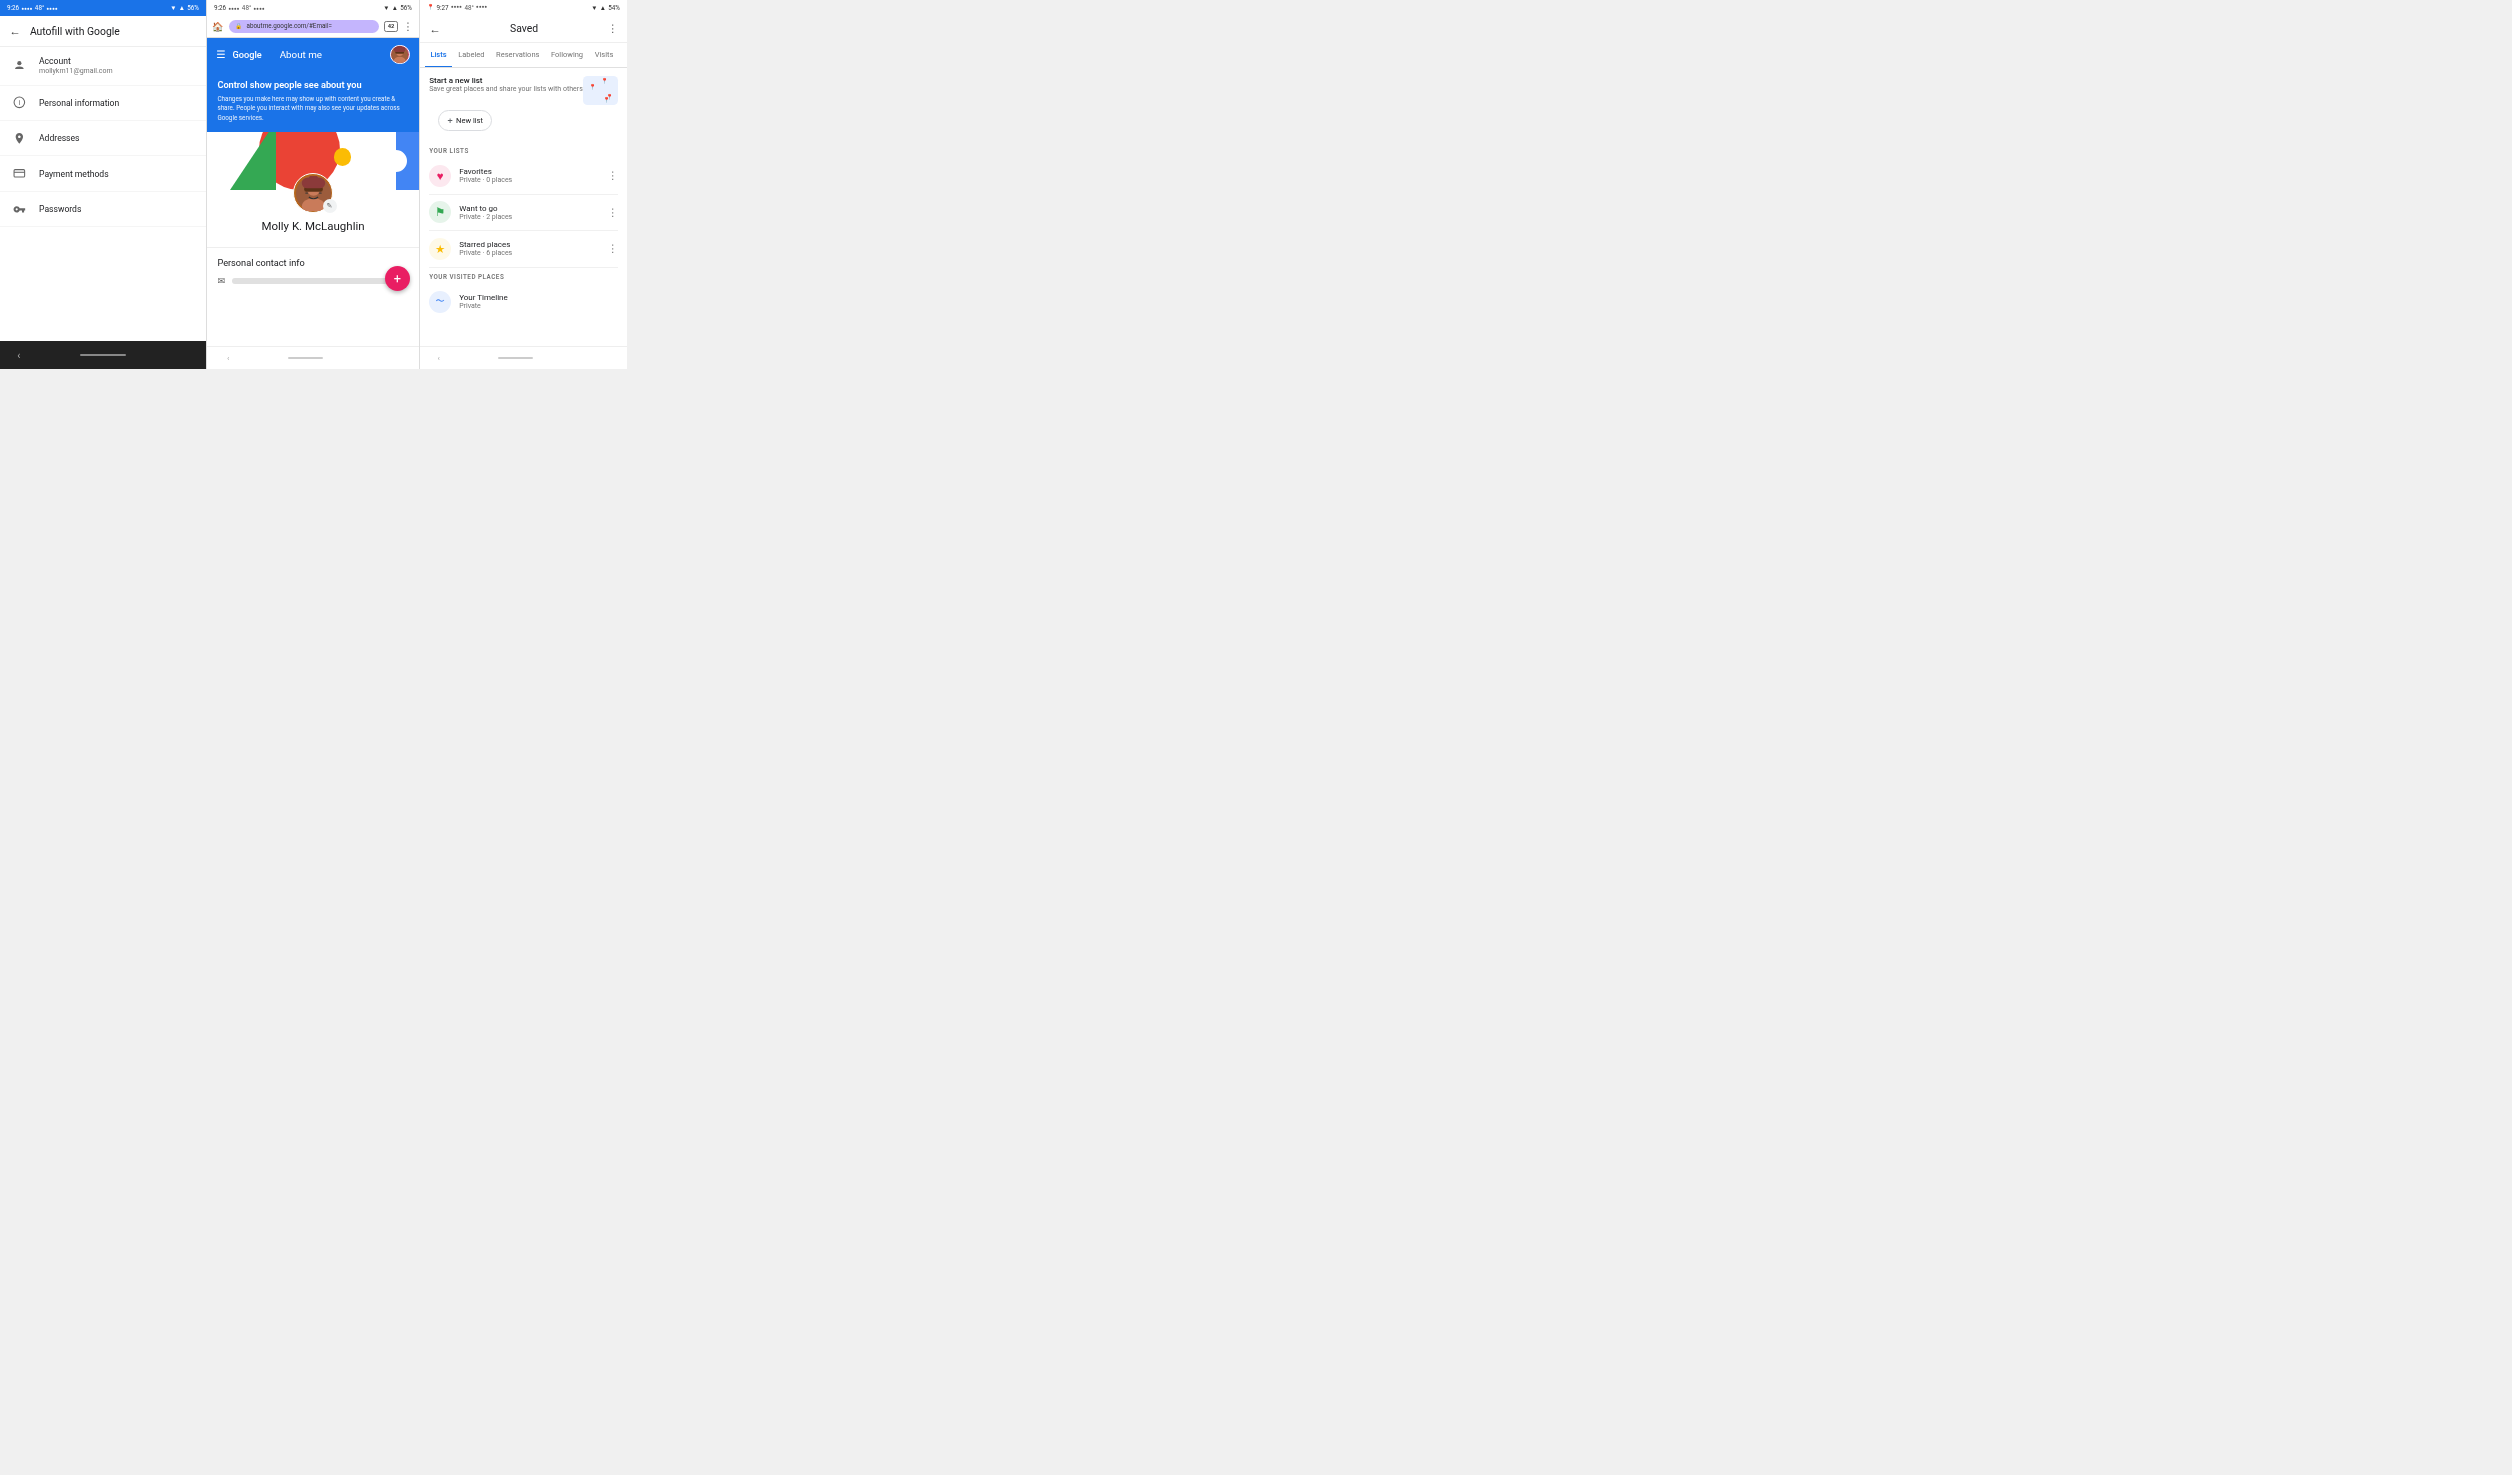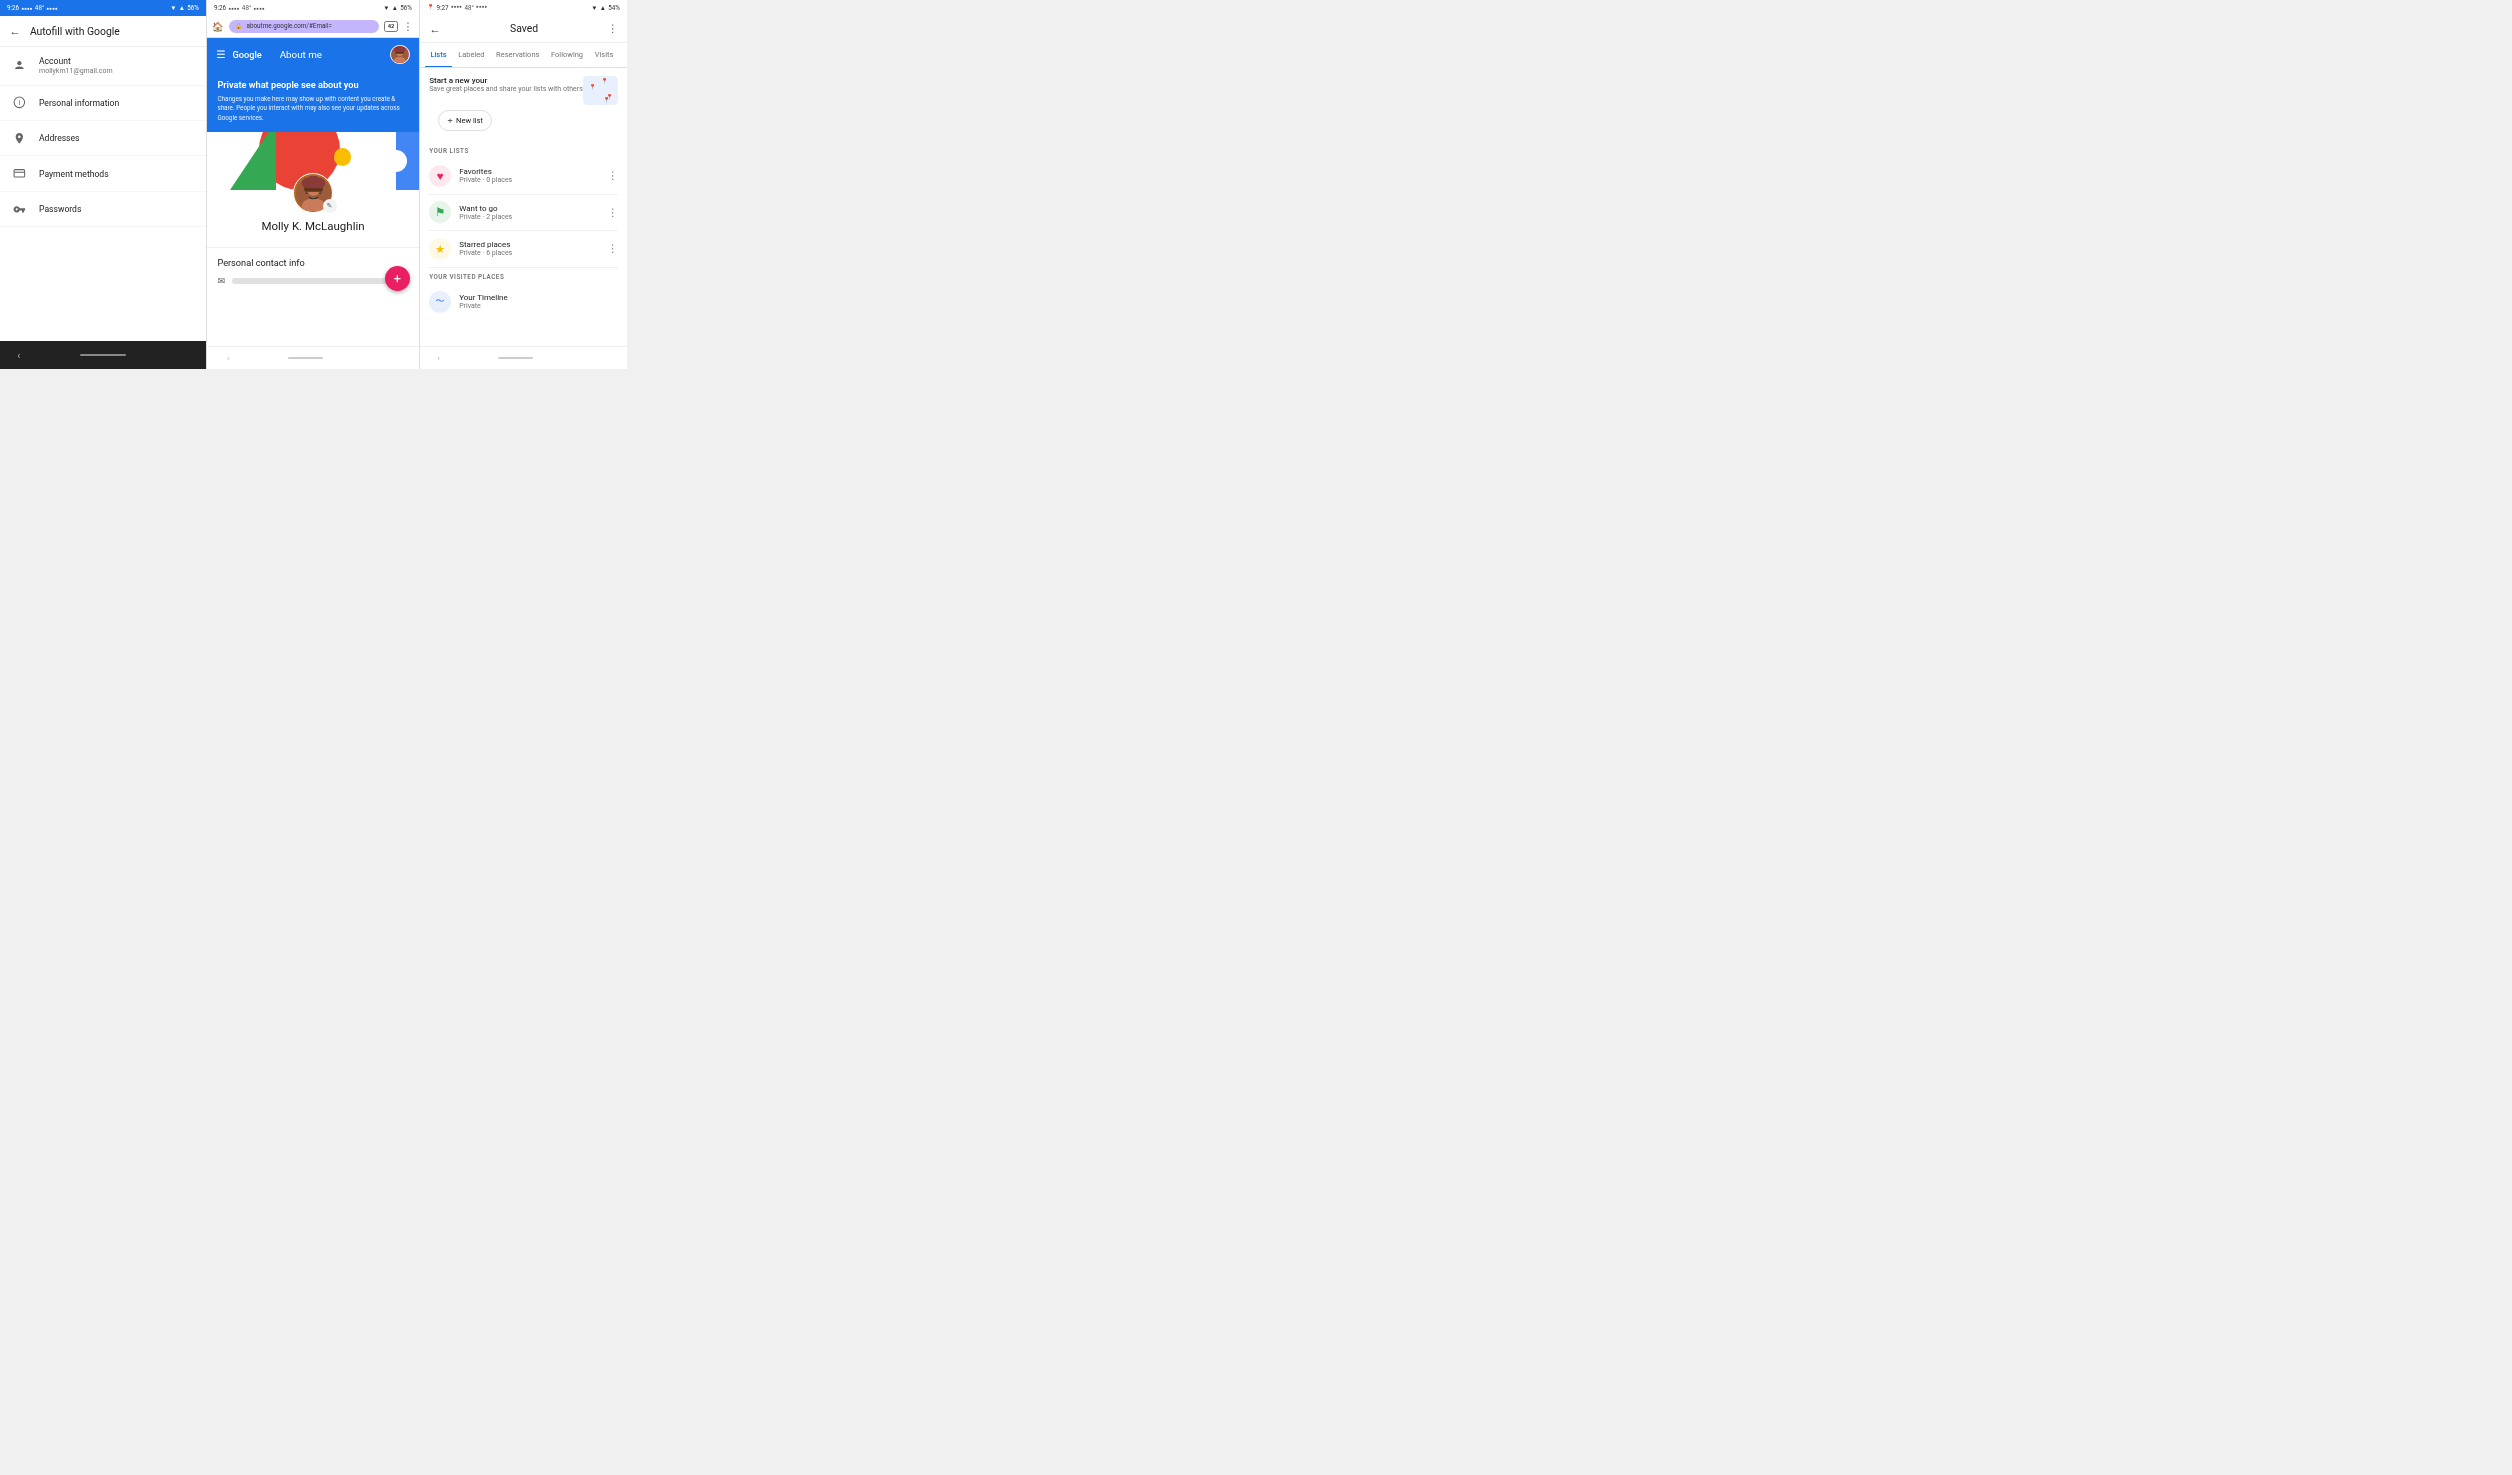--- a/index.html
+++ b/index.html
@@ -611,21 +611,21 @@
         <circle cx="20" cy="15" r="8" fill="#c97b5a"></circle>
         <ellipse cx="20" cy="35" rx="14" ry="10" fill="#c97b5a"></ellipse>
         <rect x="10" y="12" width="20" height="6" rx="3" fill="#5c3317"></rect>
         <circle cx="20" cy="4" r="6" fill="#8b3a3a"></circle>
         <rect x="7" y="2" width="26" height="12" rx="6" fill="#8b3a3a"></rect>
       </svg>
     </div>
   </div>
 
   <div class="aboutme-blue-section">
-    <div class="control-title">Private what people see about you</div>
+    <div class="control-title">Control show people see about you</div>
     <div class="control-desc">Changes you make here may show up with content you create &amp; share. People you interact with may also see your updates across Google services.</div>
   </div>
 
   <div class="profile-card">
     <div class="profile-banner">
       <div class="google-logo-art">
         <div class="logo-circle-red"></div>
         <div class="logo-wedge-green"></div>
         <div class="logo-circle-yellow"></div>
         <div class="logo-arc-blue"></div>
@@ -694,21 +694,21 @@
     <div class="tab-item">Reservations</div>
     <div class="tab-item">Following</div>
     <div class="tab-item">Visits</div>
   </div>
 
   <div class="saved-content">
 
     <div style="padding: 8px 9.2px 2.3px;">
       <div style="display:flex;justify-content:space-between;align-items:flex-start;">
         <div>
-          <div class="new-list-title">Start a new your</div>
+          <div class="new-list-title">Start a new list</div>
           <div class="new-list-desc">Save great places and share your lists with others</div>
         </div>
         <div class="new-list-map-thumb">
           <span class="map-pin map-pin-red">📍</span>
           <span class="map-pin map-pin-green" style="color:#34a853;">📍</span>
           <span class="map-pin map-pin-yellow" style="color:#fbbc04;">📍</span>
           <span class="map-pin map-pin-blue" style="color:#4285f4;bottom:1.2px;right:7px;">📍</span>
         </div>
       </div>
       <div class="new-list-btn">

